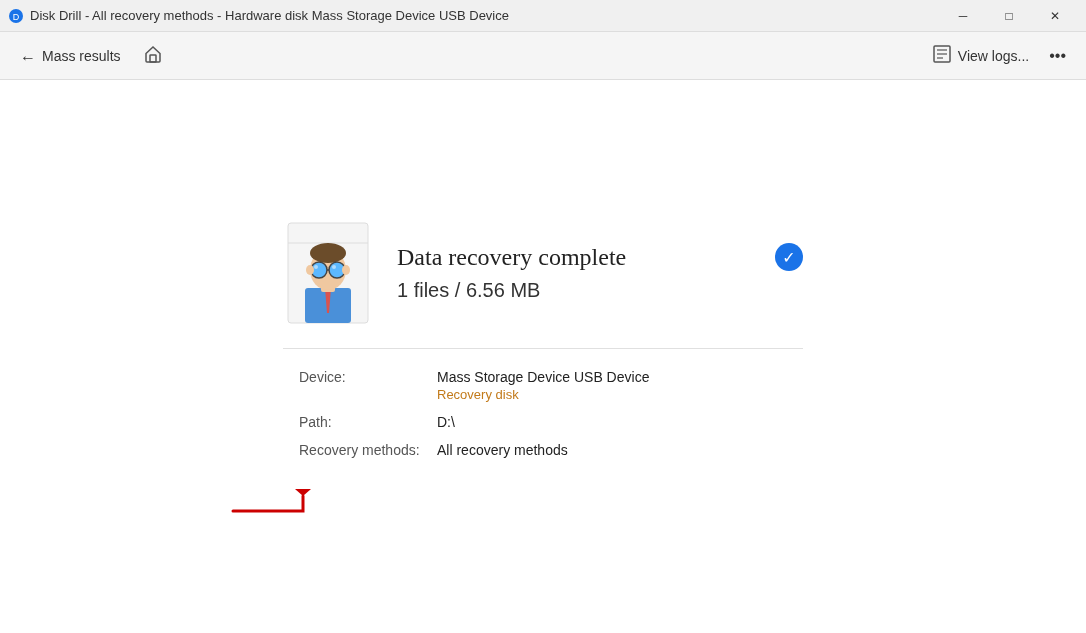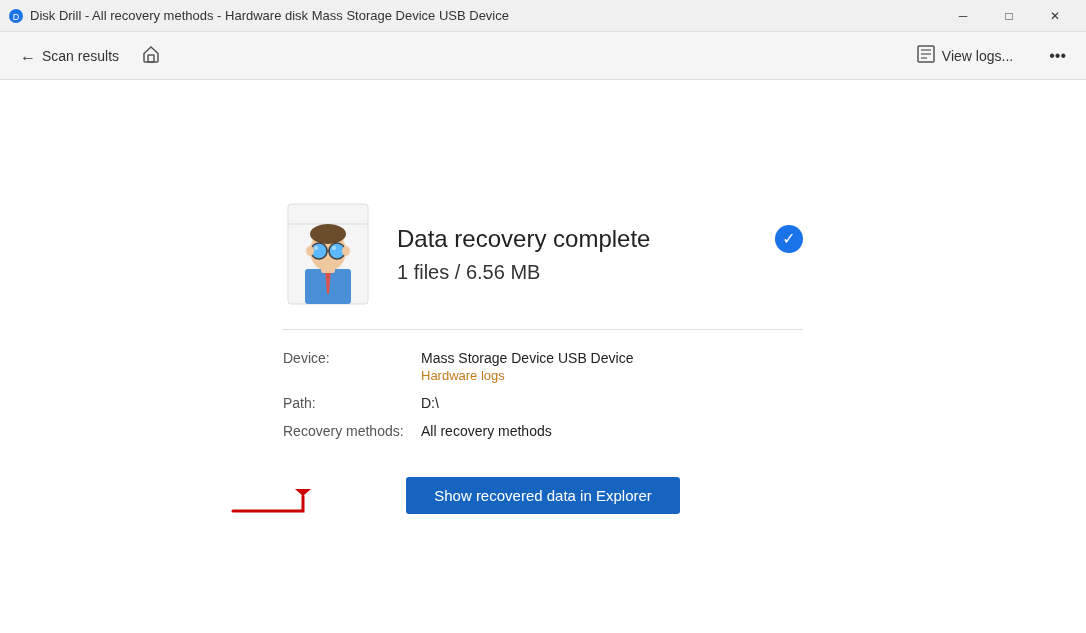--- a/index.html
+++ b/index.html
@@ -86,21 +86,21 @@
       cursor: pointer;
       background: none;
       border: none;
       padding: 6px;
       border-radius: 3px;
       color: #555;
     }
     .toolbar-right {
       display: flex;
       align-items: center;
-      gap: 20px;
+      gap: 4px;
     }
     .viewlogs-btn {
       display: flex;
       align-items: center;
       gap: 6px;
       cursor: pointer;
       background: none;
       border: none;
       font-size: 14px;
       color: #333;
@@ -161,20 +161,21 @@
     .card-title-section {
       flex: 1;
       display: flex;
       flex-direction: column;
       gap: 8px;
     }
     .card-title-row {
       display: flex;
       align-items: center;
       justify-content: space-between;
+      font-family: Liberation Serif, serif;
     }
     .card-title {
       font-size: 24px;
       font-weight: 400;
       color: #222;
     }
     .check-circle {
       width: 28px;
       height: 28px;
       background: #1a73e8;
@@ -196,20 +197,21 @@
     .details-section {
       display: flex;
       flex-direction: column;
       gap: 12px;
       margin-bottom: 28px;
     }
     .detail-row {
       display: flex;
       align-items: baseline;
       gap: 8px;
+      margin-left: 16px;
     }
     .detail-label {
       font-size: 14px;
       color: #555;
       min-width: 130px;
       font-weight: 400;
     }
     .detail-value {
       font-size: 14px;
       color: #222;
@@ -283,21 +285,21 @@
     <button class="titlebar-btn">─</button>
     <button class="titlebar-btn">□</button>
     <button class="titlebar-btn close">✕</button>
   </div>
 </div>
 
 <div class="toolbar">
   <div class="toolbar-left">
     <button class="toolbar-back-btn">
       <span style="font-size:16px;">←</span>
-      <span>Scan results</span>
+      <span>Mass results</span>
     </button>
     <button class="toolbar-home-btn">
       <span>
         <svg width="20" height="20" viewBox="0 0 20 20" fill="none">
           <path d="M3 9.5L10 3l7 6.5V17a1 1 0 01-1 1H4a1 1 0 01-1-1V9.5z" stroke="#555" stroke-width="1.5" fill="none"></path>
           <rect x="7" y="11" width="6" height="7" rx="0.5" stroke="#555" stroke-width="1.5" fill="none"></rect>
         </svg>
       </span>
     </button>
   </div>
@@ -357,21 +359,21 @@
         </div>
         <div class="card-subtitle">1 files / 6.56 MB</div>
       </div>
     </div>
 
     <div class="details-section">
       <div class="detail-row">
         <span class="detail-label">Device:</span>
         <div class="detail-value-block">
           <span class="detail-value">Mass Storage Device USB Device</span>
-          <span class="detail-value-secondary">Hardware logs</span>
+          <span class="detail-value-secondary">Recovery disk</span>
         </div>
       </div>
       <div class="detail-row">
         <span class="detail-label">Path:</span>
         <span class="detail-value">D:\</span>
       </div>
       <div class="detail-row">
         <span class="detail-label">Recovery methods:</span>
         <span class="detail-value">All recovery methods</span>
       </div>
@@ -380,17 +382,16 @@
     <div class="button-section">
 
       <div class="arrow-container">
         <svg class="arrow-svg" viewBox="0 0 120 50">
 
           <path d="M 10 40 L 80 40 L 80 25" stroke="#cc0000" stroke-width="3" fill="none" stroke-linecap="round"></path>
 
           <polygon points="72,18 80,25 88,18" fill="#cc0000"></polygon>
         </svg>
       </div>
-      <button class="show-explorer-btn">Show recovered data in Explorer</button>
     </div>
 
   </div>
 </div>
 
 </body></html>

